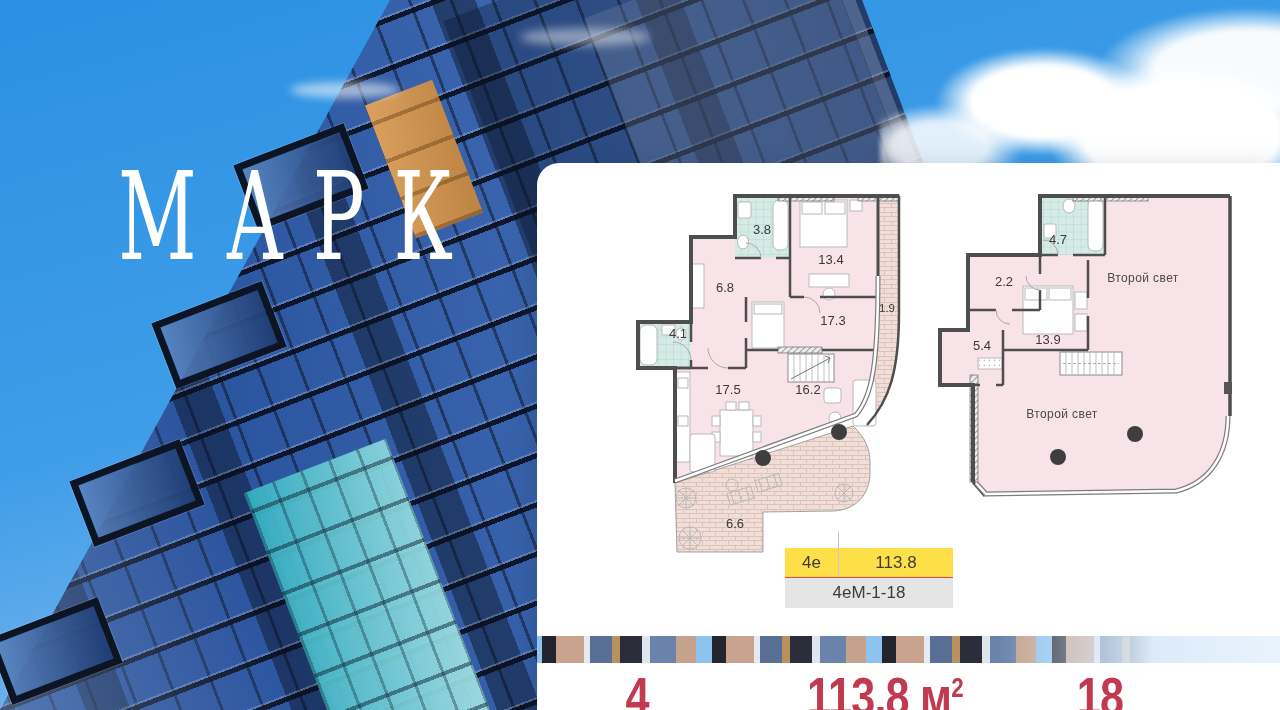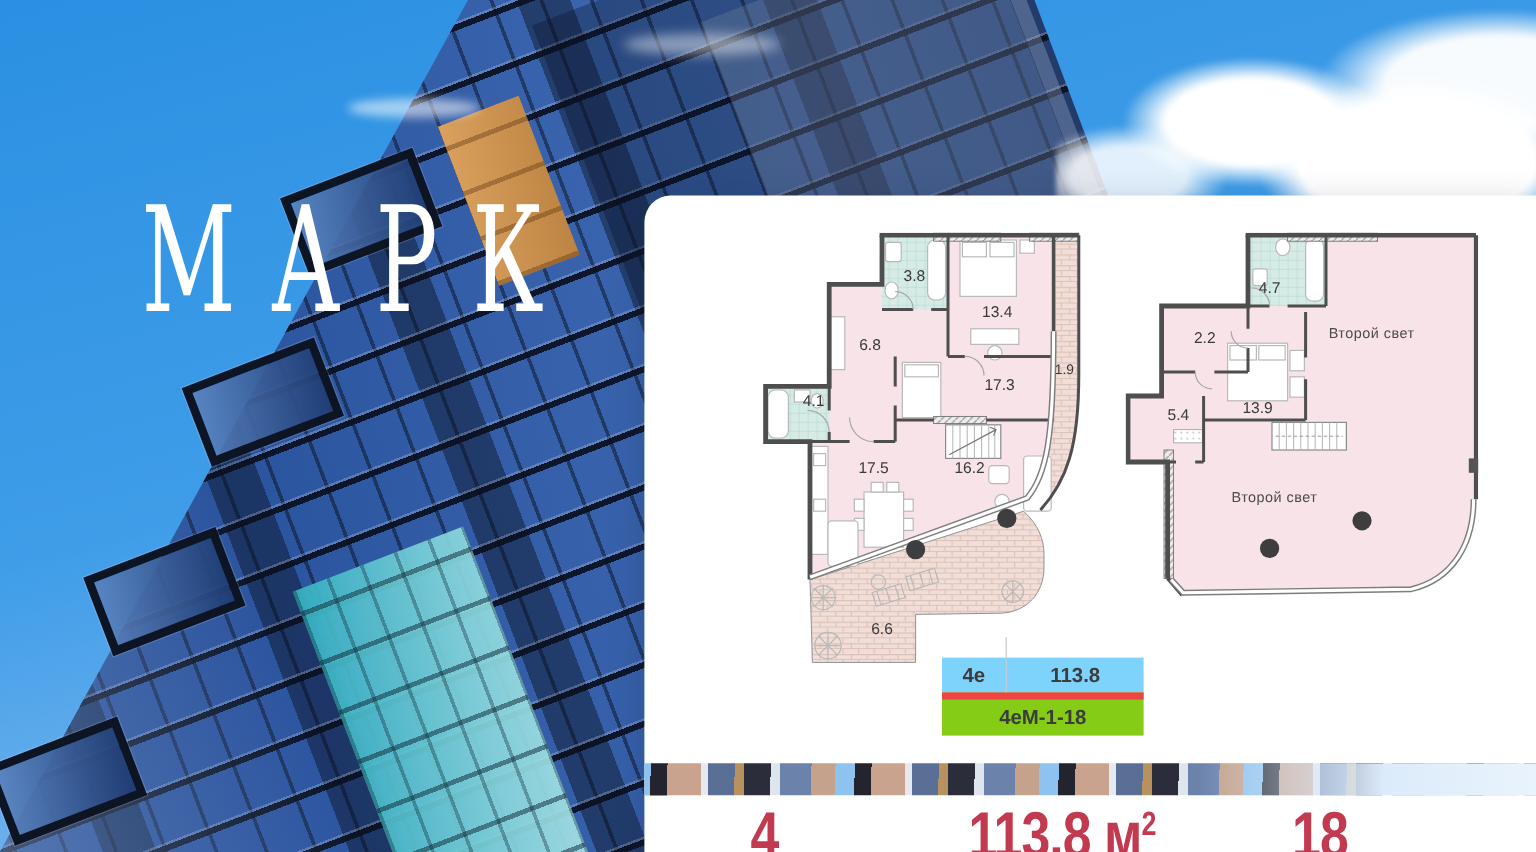--- a/index.html
+++ b/index.html
@@ -59,24 +59,24 @@
   .card{position:absolute;left:537px;top:163px;width:743px;height:610px;background:#fff;
     border-radius:22px 0 0 22px;box-shadow:0 10px 30px rgba(20,40,80,.28);}
   .plan{position:absolute;}
   .plan1{left:91px;top:31px;}
   .plan2{left:401px;top:31px;}
   .rl{font:500 13px "Liberation Sans",sans-serif;fill:#3a3a3a;}
   .rls{font:500 12px "Liberation Sans",sans-serif;fill:#4a4a4a;letter-spacing:.4px;}
 
   .type-table{position:absolute;left:248px;top:385px;width:168px;font-size:17px;color:#3c3c3c;}
   .tt-tick{position:absolute;left:53px;top:-17px;width:1px;height:17px;background:#c9c9c9;}
-  .tt-top{display:flex;height:29px;background:#7dd3fc;align-items:flex-end;font-weight:bold;}
+  .tt-top{display:flex;height:29px;background:#fde047;align-items:flex-end;}
   .tt-c1{width:53px;text-align:center;border-right:1px solid #c9c9c9;height:29px;line-height:29px;}
   .tt-c2{flex:1;text-align:center;height:29px;line-height:29px;}
-  .tt-bottom{height:30px;line-height:30px;background:#84cc16;border-top:6px solid #ef4444;text-align:center;font-weight:bold;}
+  .tt-bottom{height:30px;line-height:30px;background:#e5e5e5;border-top:1px solid #ef4444;text-align:center;}
 
   
   .photo-strip{position:absolute;left:537px;top:636px;width:743px;height:27px;overflow:hidden;}
   .ps-in{position:absolute;left:-10px;top:-14px;width:780px;height:55px;transform:rotate(-2deg);
     background:repeating-linear-gradient(93deg,
       #8fc3ef 0 16px,#23242e 16px 30px,#c9a38d 30px 58px,#e6e9ef 58px 64px,
       #5a6f96 64px 86px,#b7925f 86px 94px,#2b2d3a 94px 116px,#dfe5ec 116px 124px,
       #6b82aa 124px 150px,#c5a28b 150px 170px);}
   .ps-fade{position:absolute;right:0;top:0;width:38%;height:100%;
     background:linear-gradient(90deg,rgba(223,236,250,0),#dcebfa 55%,#e9f3fc);}

